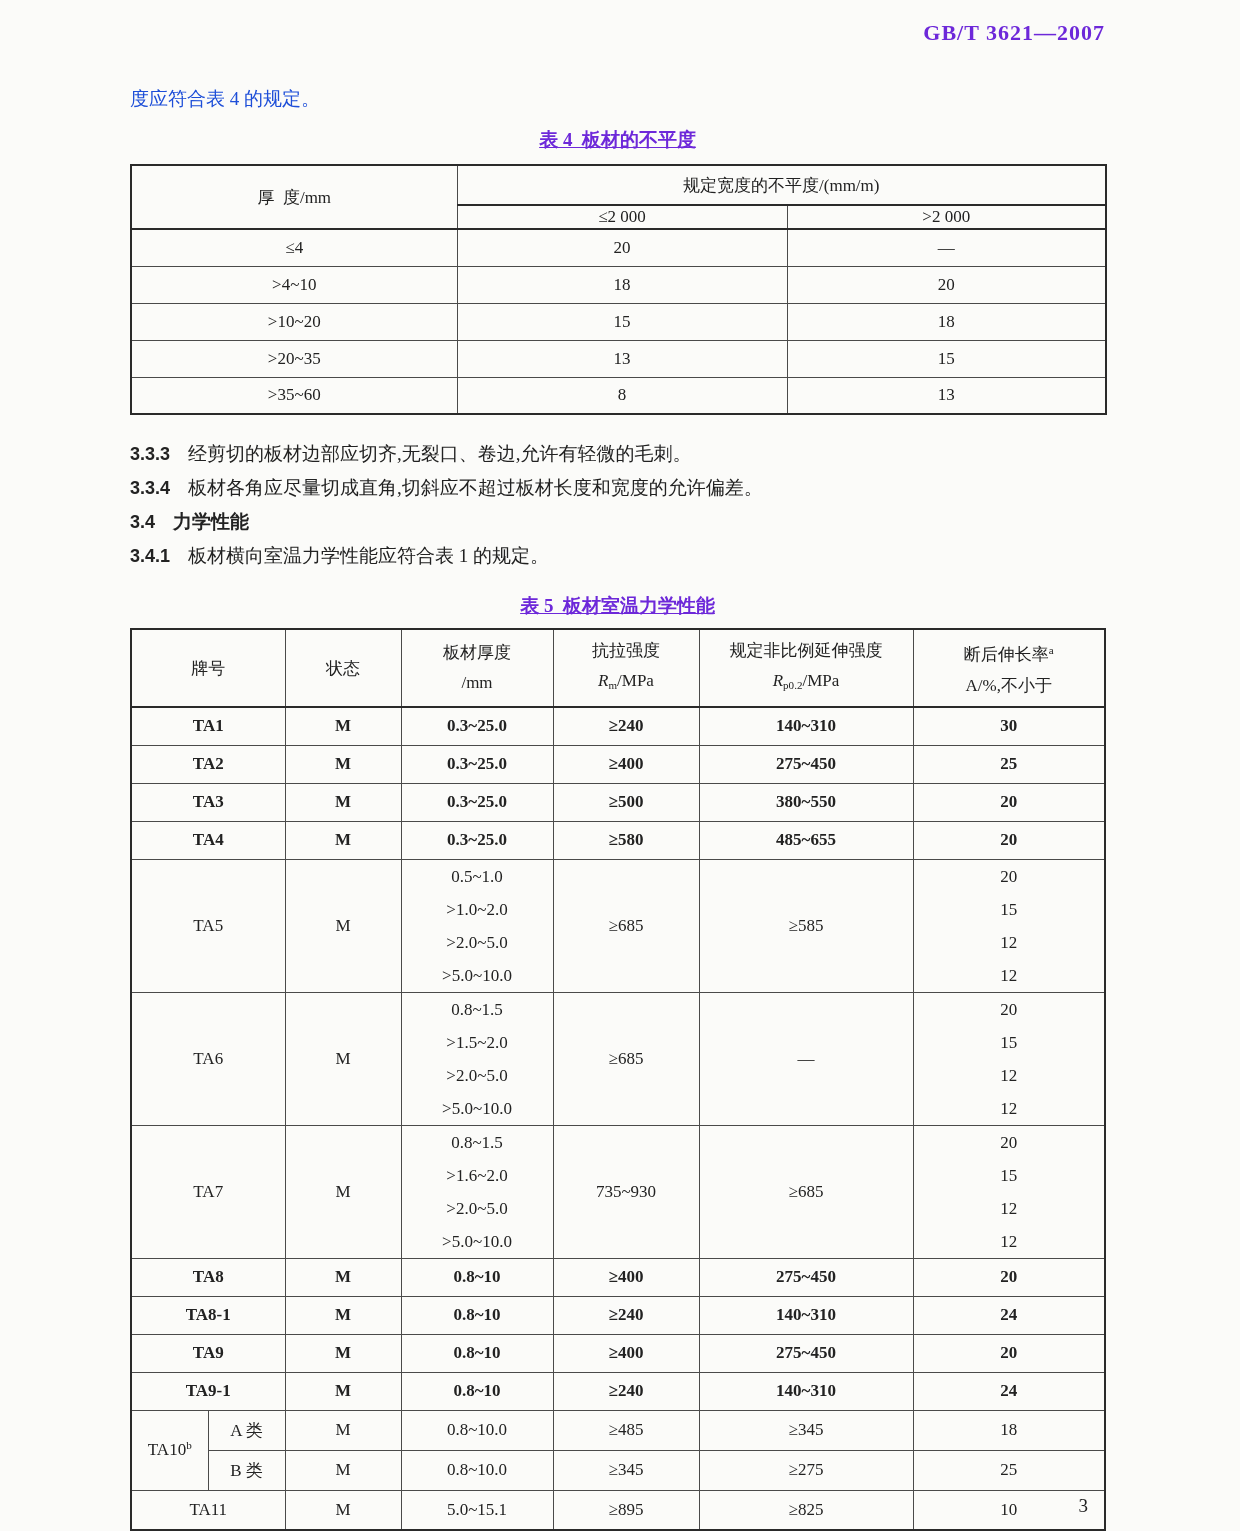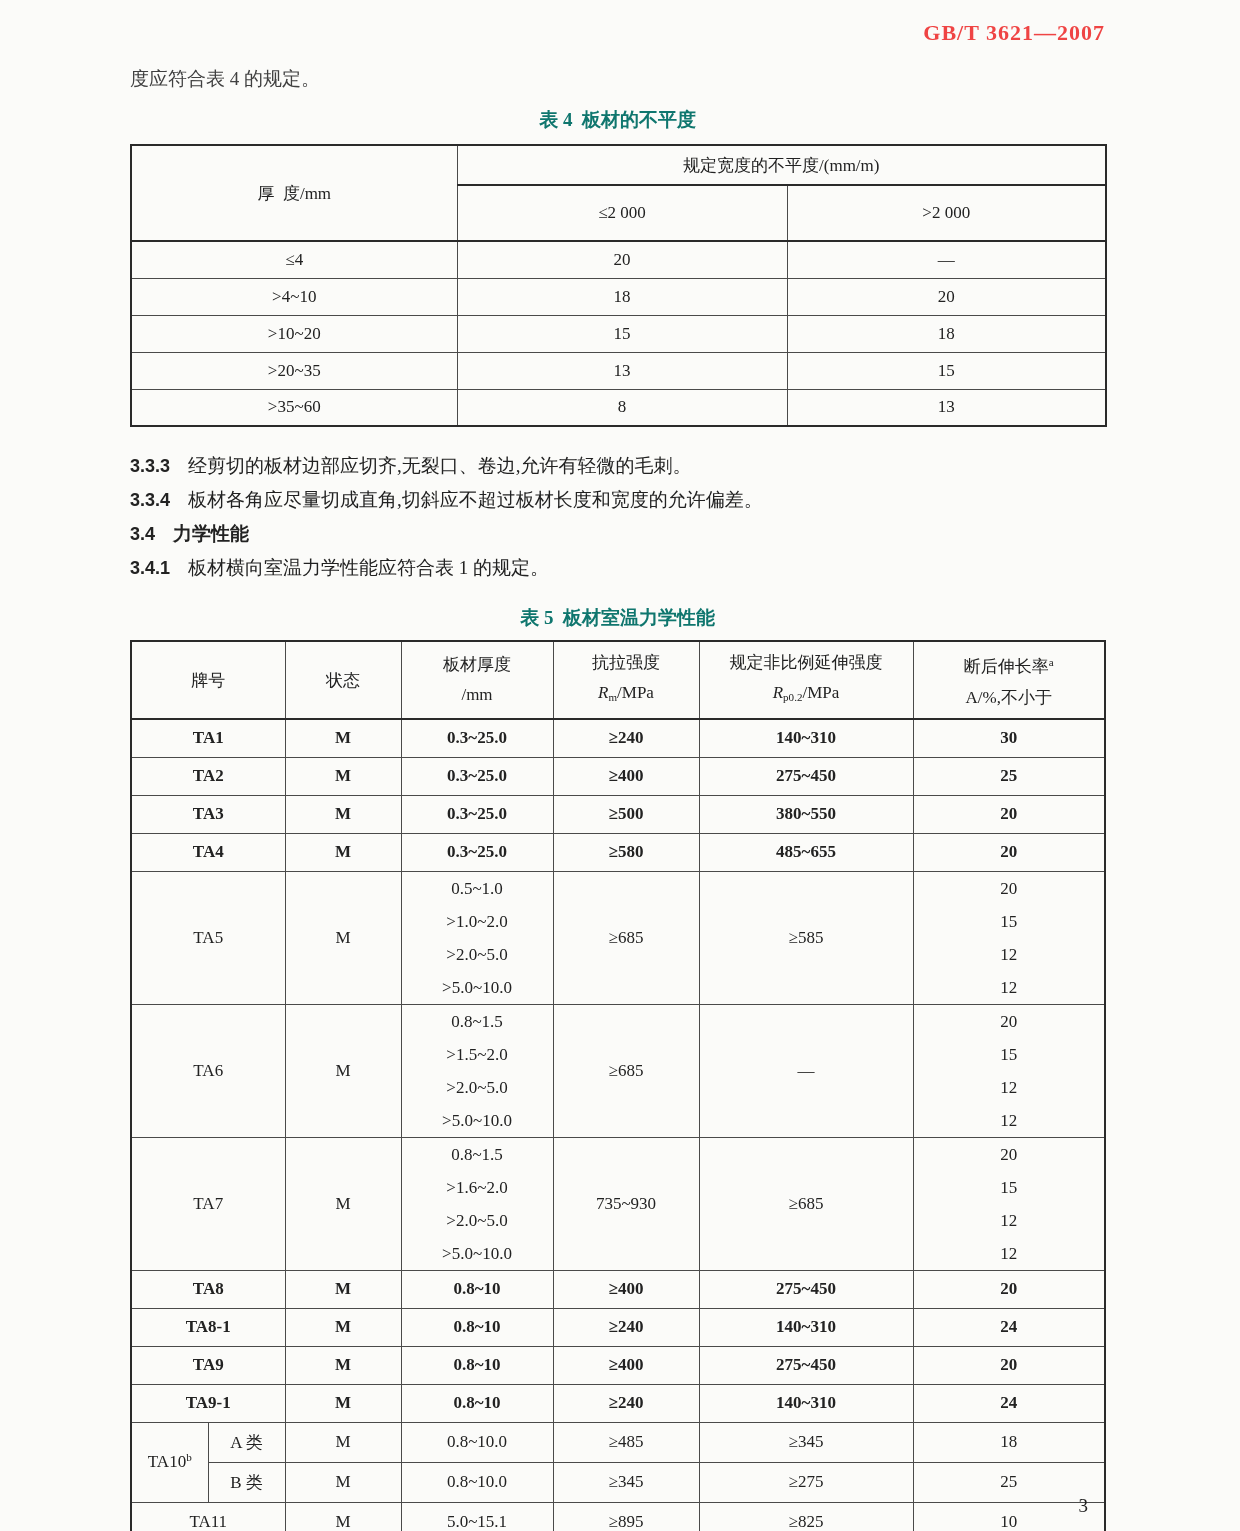--- a/index.html
+++ b/index.html
@@ -15,34 +15,35 @@
     overflow: hidden;
   }
   .content { margin-left: 130px; width: 975px; }
 
   .doc-header {
     padding-top: 20px;
     text-align: right;
     font-size: 22px;
     font-weight: bold;
     letter-spacing: 1px;
-    color: #ef4444;
+    color: #6d28d9;
   }
   .intro {
-    margin-top: 20px;
+    margin-top: 40px;
     font-size: 19px;
-    color: #404040;
+    color: #1d4ed8;
   }
 
   .tbl-title {
     text-align: center;
     font-weight: bold;
     font-size: 19px;
     white-space: pre;
-    color: #0f766e;
+    color: #6d28d9;
+    text-decoration: underline;
   }
   .t4-title { margin-top: 15px; margin-bottom: 11px; }
   .t5-title { margin-top: 26px; margin-bottom: 9px; }
 
   table {
     border-collapse: collapse;
     table-layout: fixed;
     width: 975px;
     font-size: 17px;
     color: #222;
@@ -50,21 +51,21 @@
   table { border: 2px solid #2a2a2a; }
   td {
     border: 1px solid #4a4a4a;
     text-align: center;
     vertical-align: middle;
     padding: 0 4px;
   }
   .hdr td { border-bottom-width: 2px; border-bottom-color: #2a2a2a; }
 
   .t4 .r-h1 { height: 40px; }
-  .t4 .r-h2 { height: 56px; }
+  .t4 .r-h2 { height: 24px; }
   .t4 .r-d  { height: 37px; }
 
   .t5 .r-head { height: 78px; }
   .t5 .r-std  { height: 38px; font-weight: bold; }
   .t5 .r-blk  { height: 132px; }
   .t5 .r-ta10 { height: 40px; }
   .t5 .r-ta11 { height: 40px; }
 
   .hl { line-height: 30px; }
   .multi div { line-height: 33px; }

